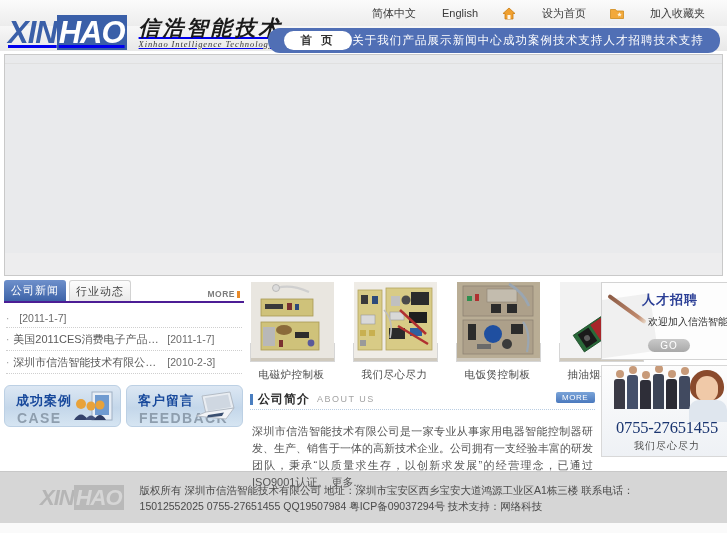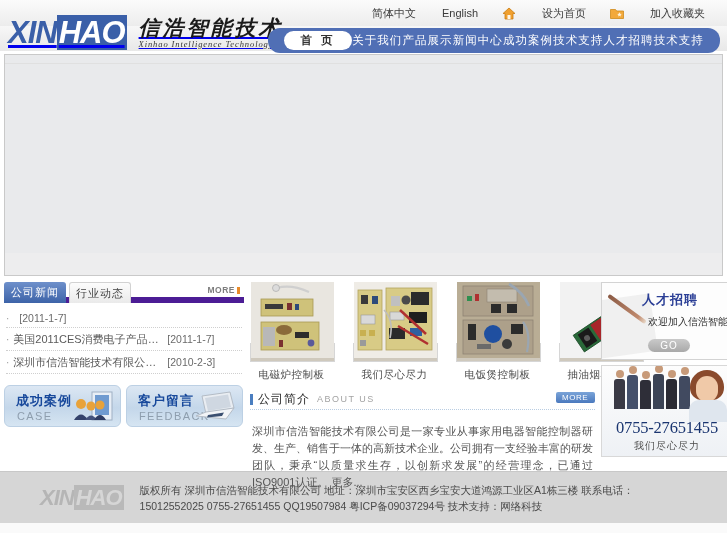--- a/index.html
+++ b/index.html
@@ -142,23 +142,24 @@
     padding: 6px 4px 0 4px;
     gap: 6px;
     height: 187px;
   }
 
   
   .col-left { width: 240px; flex: 0 0 240px; }
 
   .tabs {
     display: flex;
+    align-items: flex-end;
     height: 21px;
     position: relative;
-    border-bottom: 6px solid #4c1d95;
+    border-bottom: 2px solid #4c1d95;
   }
   .tab {
     width: 62px; height: 21px;
     font-size: 11px;
     text-align: center;
     line-height: 21px;
     color: #ffffff;
     text-decoration: none;
     background: linear-gradient(to bottom, #6e90cb 0%, #3d63a8 100%);
     border-radius: 3px 3px 0 0;
@@ -237,23 +238,24 @@
     position: absolute;
     left: 11px; top: 6px;
     font-size: 13px;
     font-weight: bold;
     color: #17489b;
     letter-spacing: 1px;
   }
   .quick-btn .qe {
     position: absolute;
     left: 12px; top: 24px;
-    font-size: 11px;
+    font-size: 14px;
     color: #8e9eae;
     letter-spacing: 1.4px;
+    font-weight: bold;
   }
   .qicon {
     position: absolute;
     right: 6px; top: 4px;
     width: 42px; height: 34px;
   }
 
   
   .col-center { width: 345px; flex: 0 0 345px; }
   .prod-row {
@@ -292,21 +294,21 @@
     padding-bottom: 3px;
     position: relative;
   }
   .about-head .bar {
     width: 3px; height: 11px;
     background: #4a7ec0;
     margin-right: 5px;
   }
   .about-head .cn {
     font-size: 12px;
-    font-weight: normal;
+    font-weight: bold;
     color: #2b2b2b;
     letter-spacing: 1px;
   }
   .about-head .en {
     font-size: 9px;
     color: #a3a3a3;
     margin-left: 7px;
     letter-spacing: 1.5px;
   }
   .about-more {

